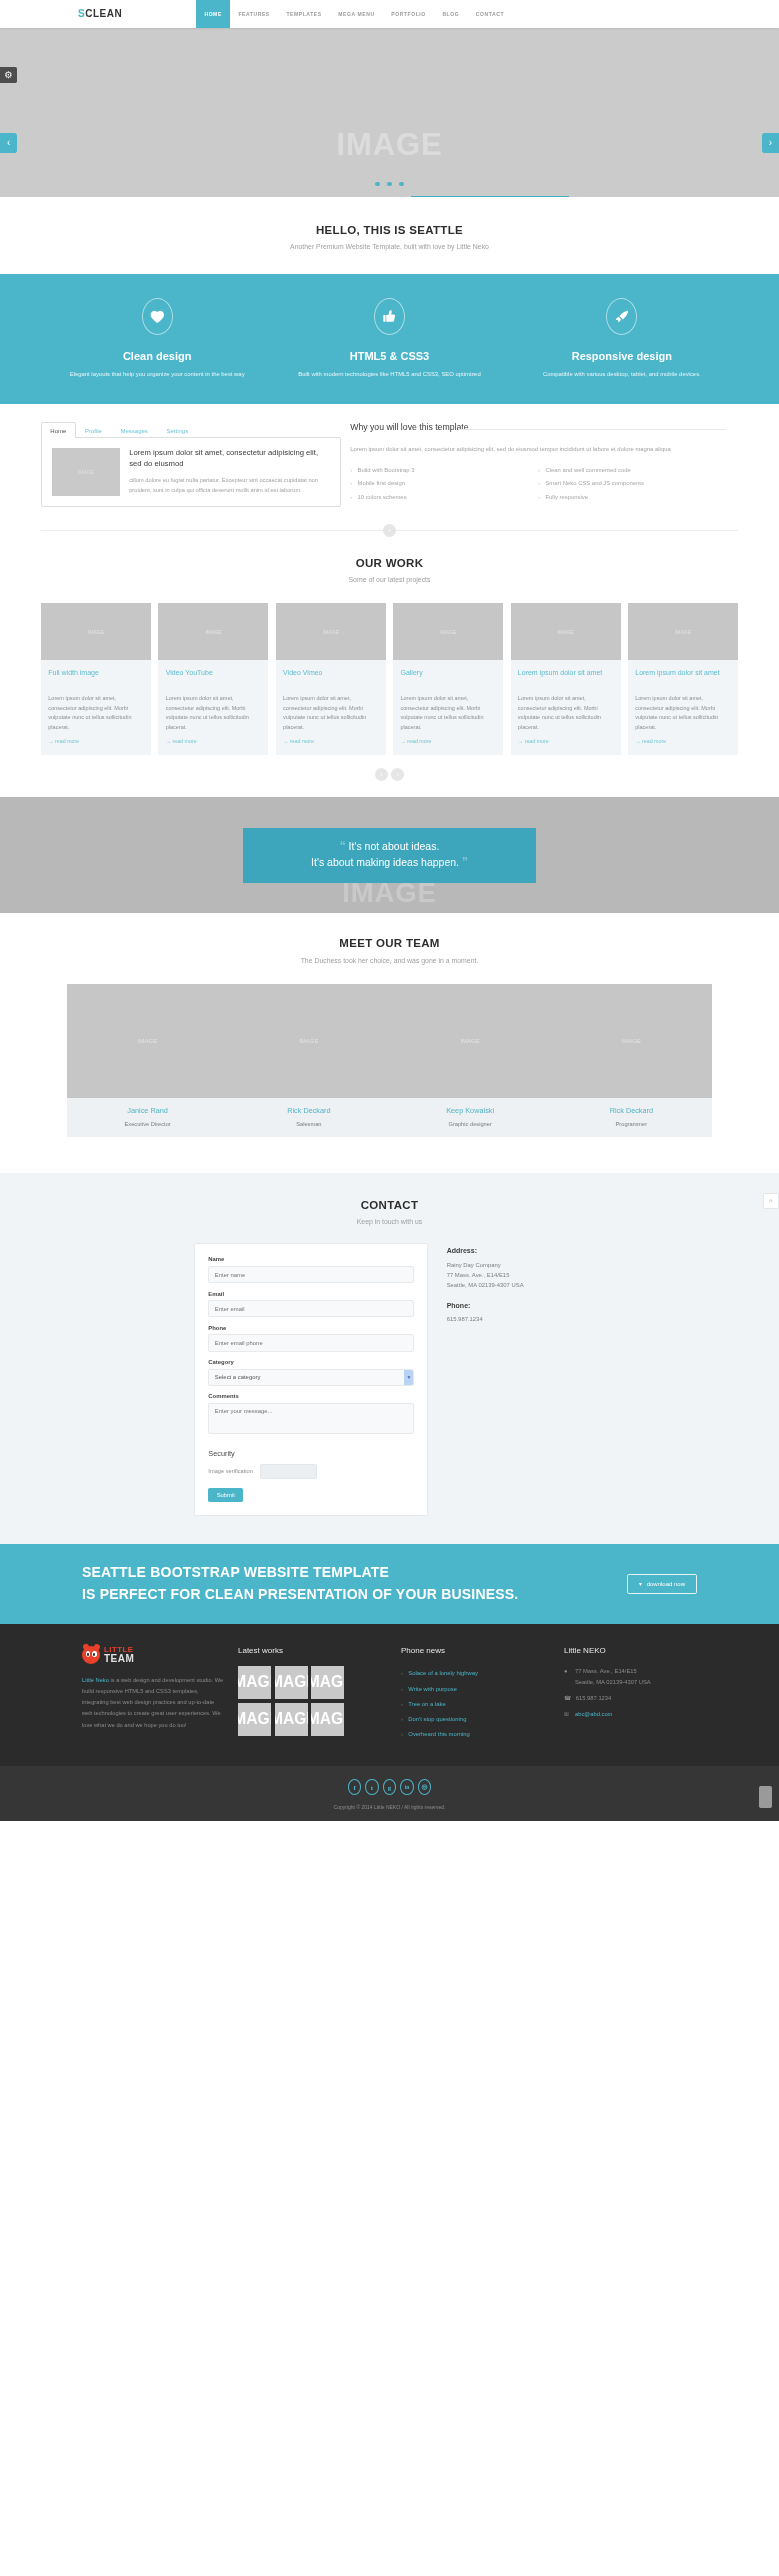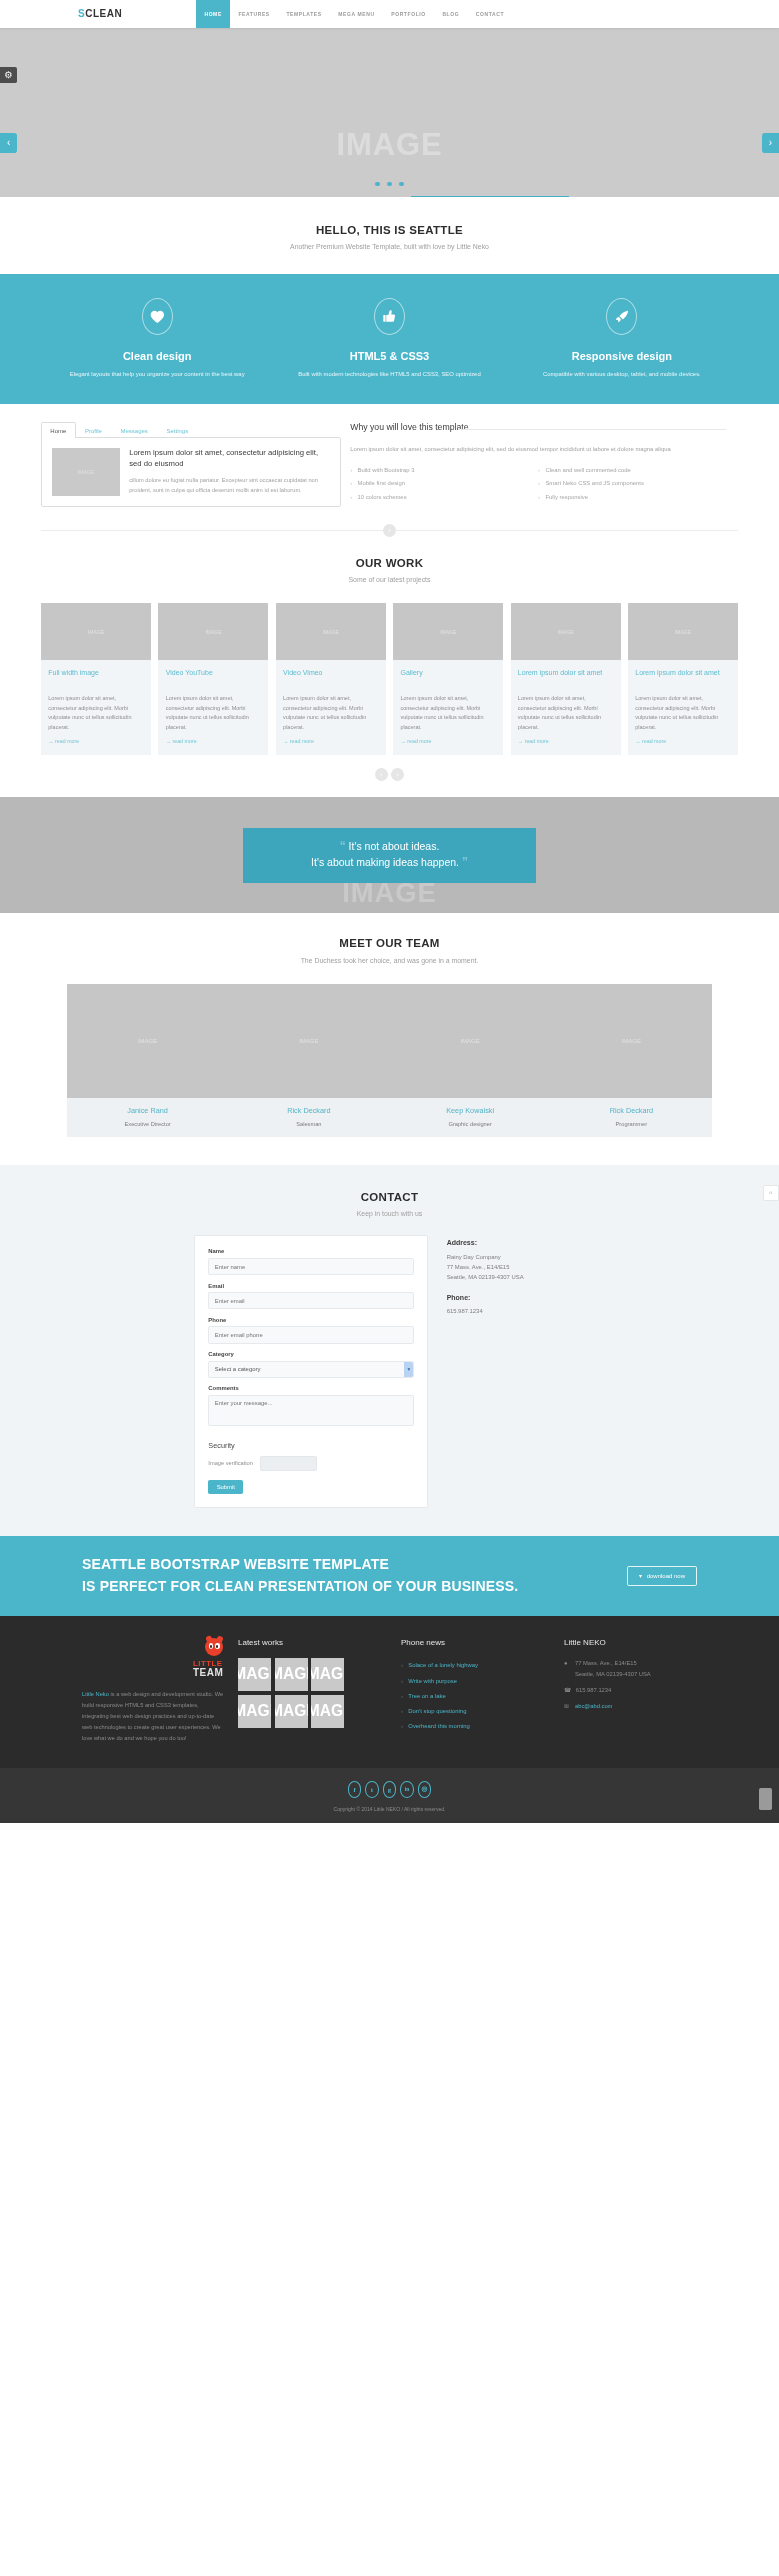--- a/index.html
+++ b/index.html
@@ -192,21 +192,21 @@
   }
   .quote-box {
     background: #3da6bd; color: #fff; padding: 10px 18.3px 12px;
     width: 293px; text-align: center; position: relative; z-index: 2;
   }
   .quote-line { font-size: 10.5px; line-height: 1.4; }
   .qmark { color: #7fc8d8; font-size: 12px; font-weight: bold; }
 
   
   .team { padding: 24px 0 27.5px; text-align: center; }
-  .team-grid { width: 645px; margin: 20px auto 0; display: flex; }
+  .team-grid { width: 645px; margin: 20px auto 8px; display: flex; }
   .member { flex: 1; }
   .member-img {
     height: 114px; background: #c6c6c6; color: #e2e2e2; font-size: 6px;
     display: flex; align-items: center; justify-content: center;
   }
   .member-body { background: #eef1f3; padding: 8.3px 0 10px; }
   .member-n { font-size: 7.3px; color: #52b4c8; margin-bottom: 6.4px; }
   .member-r { font-size: 5.7px; color: #7b7b7b; }
 
   
@@ -280,21 +280,21 @@
     font-family: "Liberation Sans", sans-serif;
   }
 
   
   .footer { background: #2b2b2b; padding: 22px 0 24px; }
   .foot-inner { width: 697px; margin: 0 auto; display: flex; padding: 0 41px; gap: 0; }
   .fcol1 { width: 156px; padding-right: 14.7px; }
   .fcol2 { width: 163px; }
   .fcol3 { width: 163px; }
   .fcol4 { flex: 1; }
-  .neko-logo { display: flex; align-items: flex-end; gap: 3.7px; margin-bottom: 11px; flex-direction: column; }
+  .neko-logo { display: flex; align-items: center; gap: 3.7px; margin-bottom: 11px; }
   .neko-face {
     width: 18.3px; height: 18.3px; border-radius: 50%; background: #e8402a;
     position: relative; flex: 0 0 18.3px;
   }
   .neko-face::before, .neko-face::after {
     content: ""; position: absolute; width: 5.5px; height: 5.5px;
     background: #e8402a; border-radius: 50% 50% 0 0; top: -1.8px;
   }
   .neko-face::before { left: 0.9px; transform: rotate(-25deg); }
   .neko-face::after { right: 0.9px; transform: rotate(25deg); }

